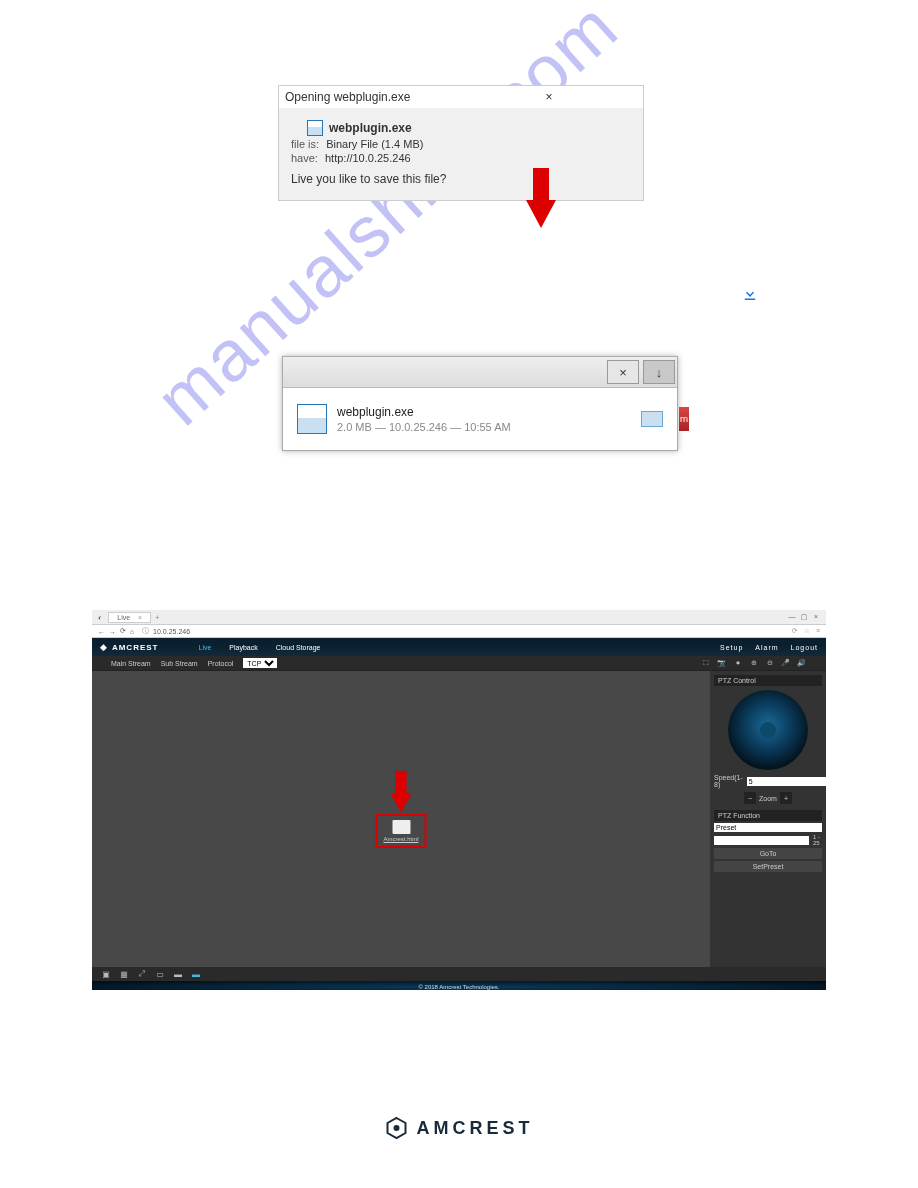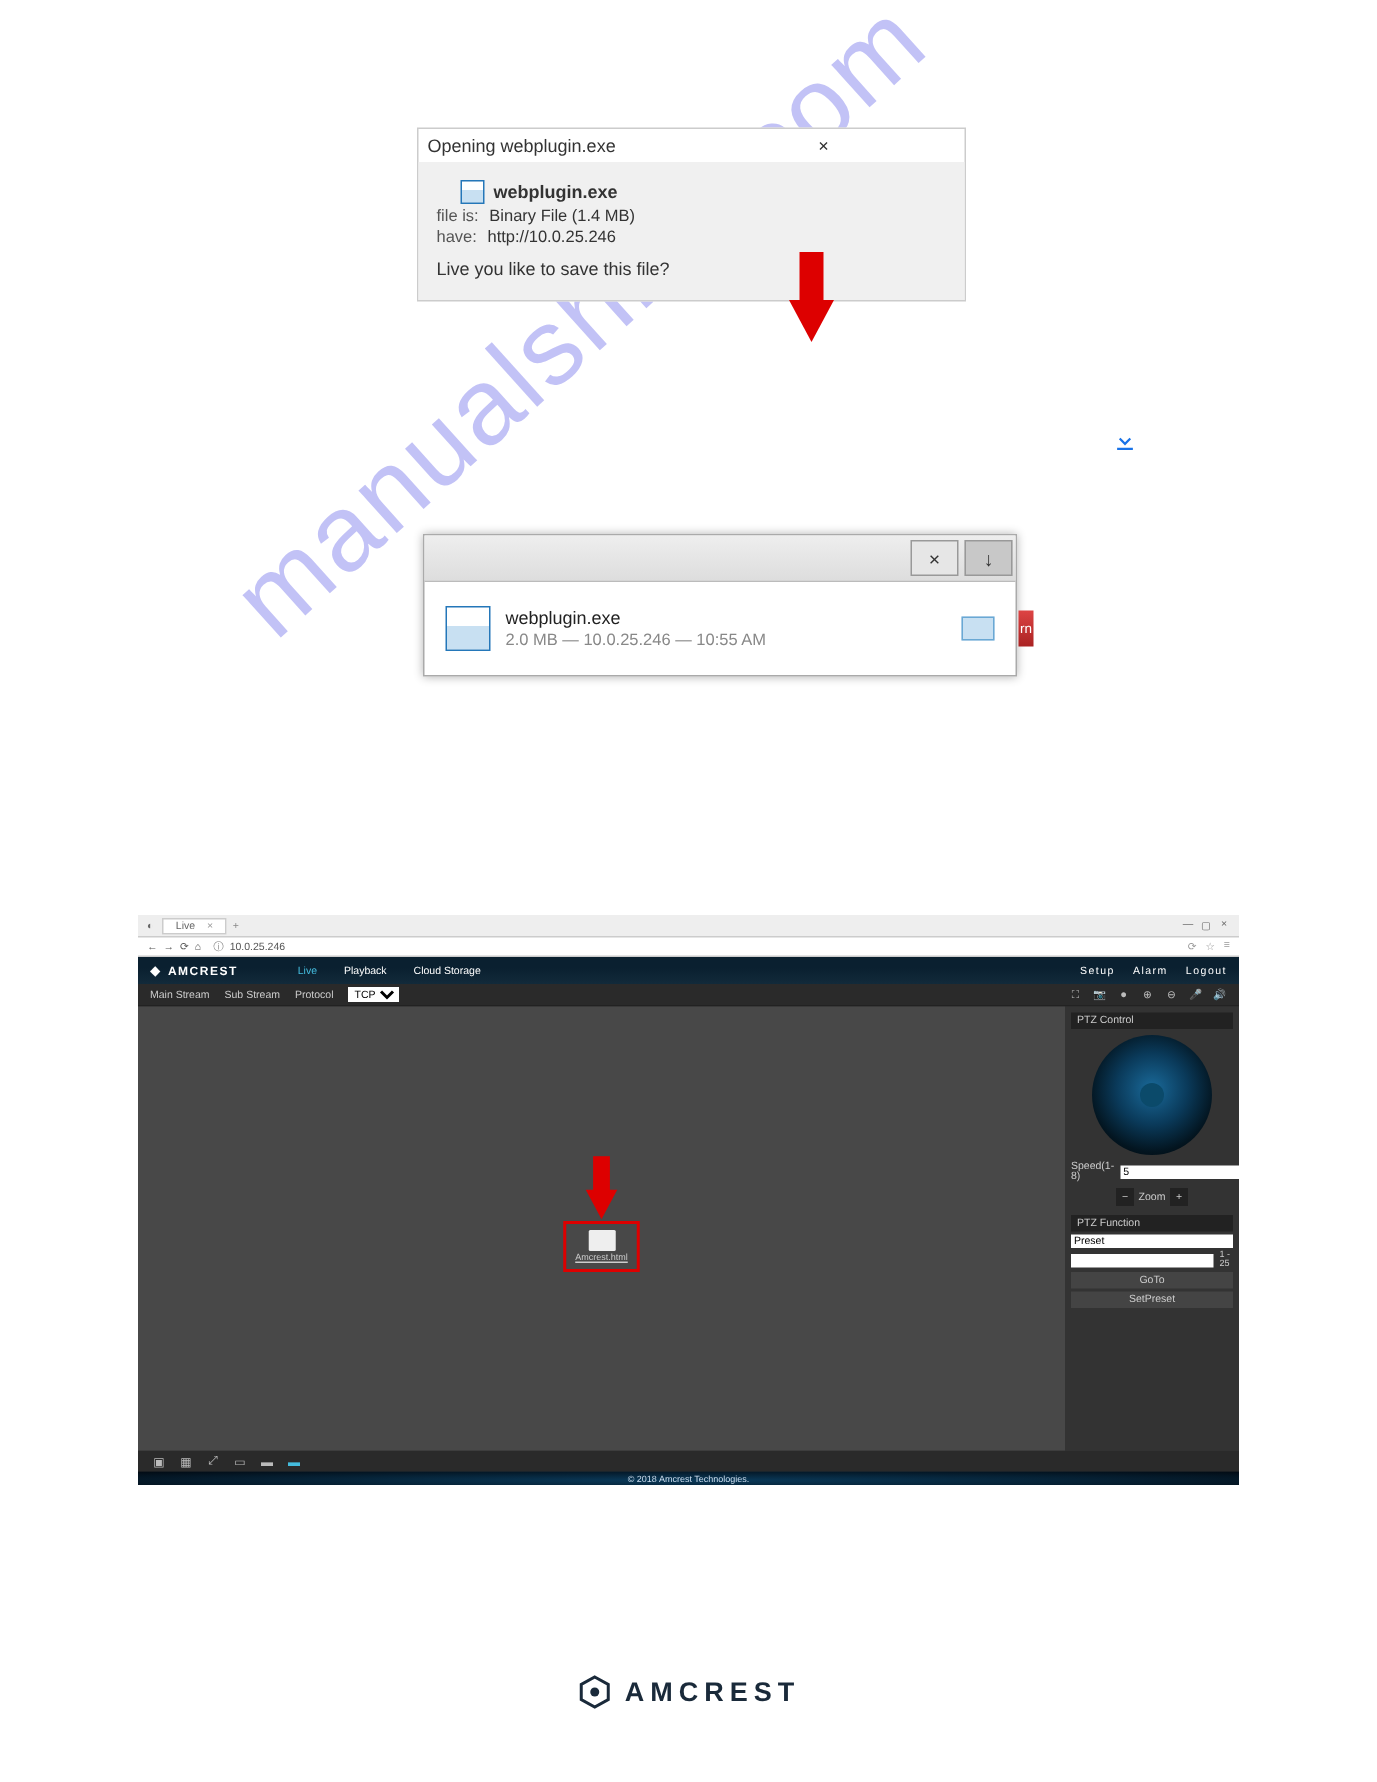--- a/index.html
+++ b/index.html
@@ -165,21 +165,21 @@
     color: #fff;
     font-size: 8px;
     letter-spacing: 1px;
   }
   .amcrest .brand-bar .navs { margin-left: 40px; display: flex; gap: 18px; font-size: 7px; letter-spacing: 0; }
   .amcrest .brand-bar .navs span.active { color: #4bd; }
   .amcrest .brand-bar .right-links { margin-left: auto; display: flex; gap: 12px; font-size: 7px; }
   .amcrest .sub-bar {
     height: 14px; background: #2a2a2a;
     display: flex; align-items: center;
-    padding: 0 8px; font-size: 7px; gap: 10px;
+    padding: 0 19px; font-size: 7px; gap: 10px;
     border-bottom: 1px solid #222;
   }
   .amcrest .sub-bar select {
     font-size: 7px; height: 10px; padding: 0;
     background: #fff; border: none;
   }
   .amcrest .sub-bar .toolbar-r {
     margin-left: auto; display: flex; gap: 6px;
   }
   .amcrest .sub-bar .toolbar-r span {

